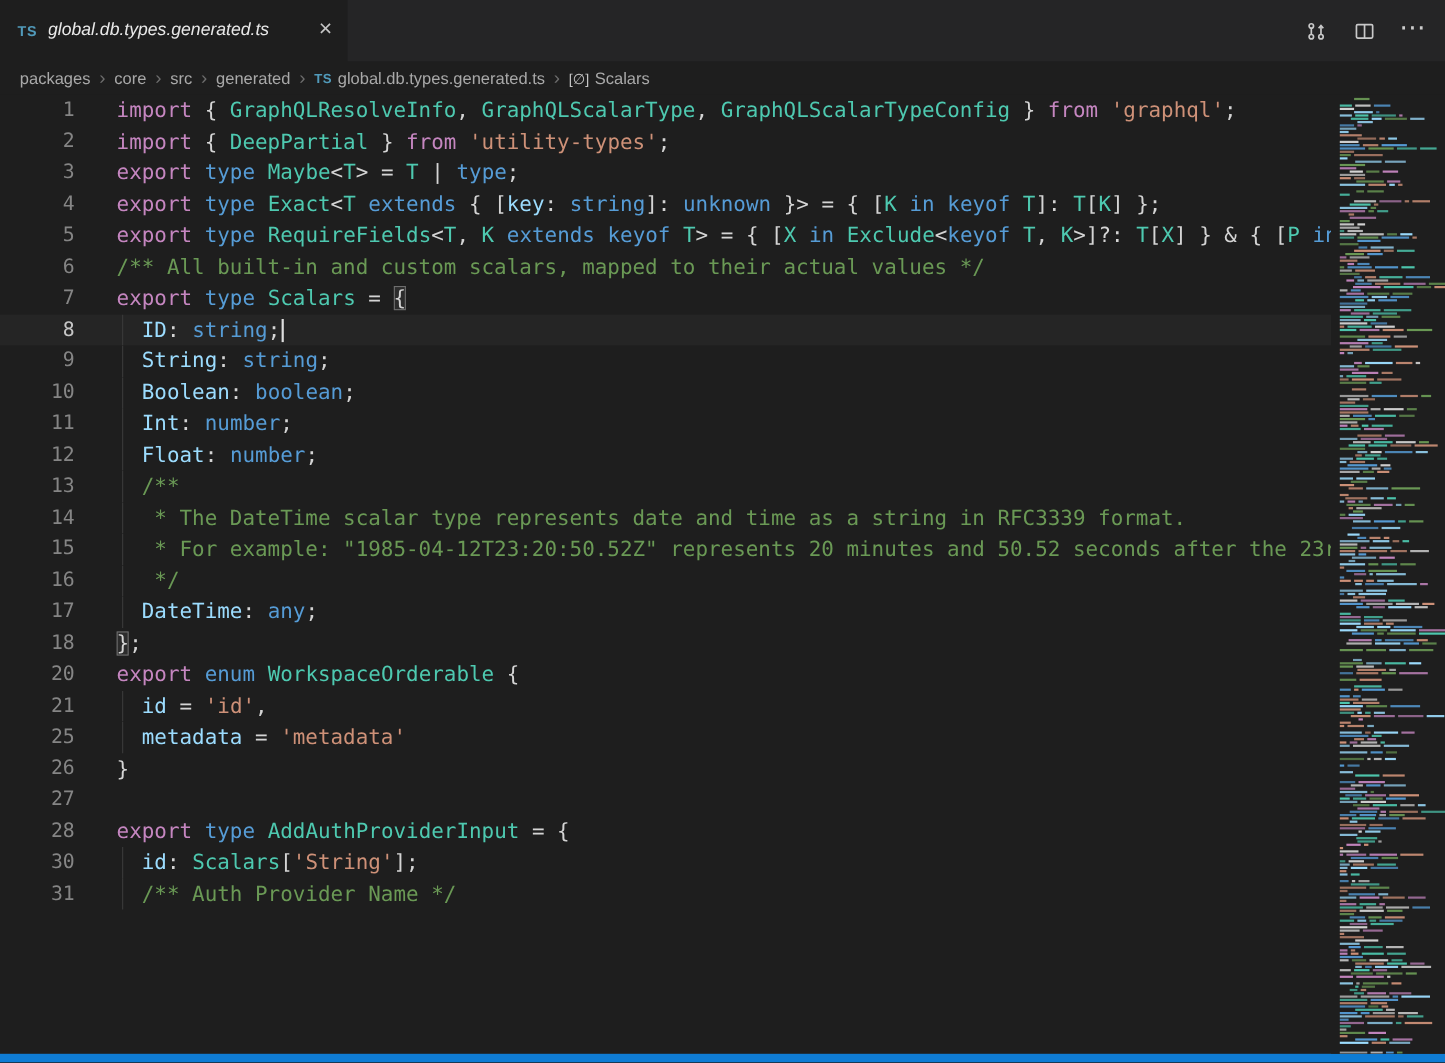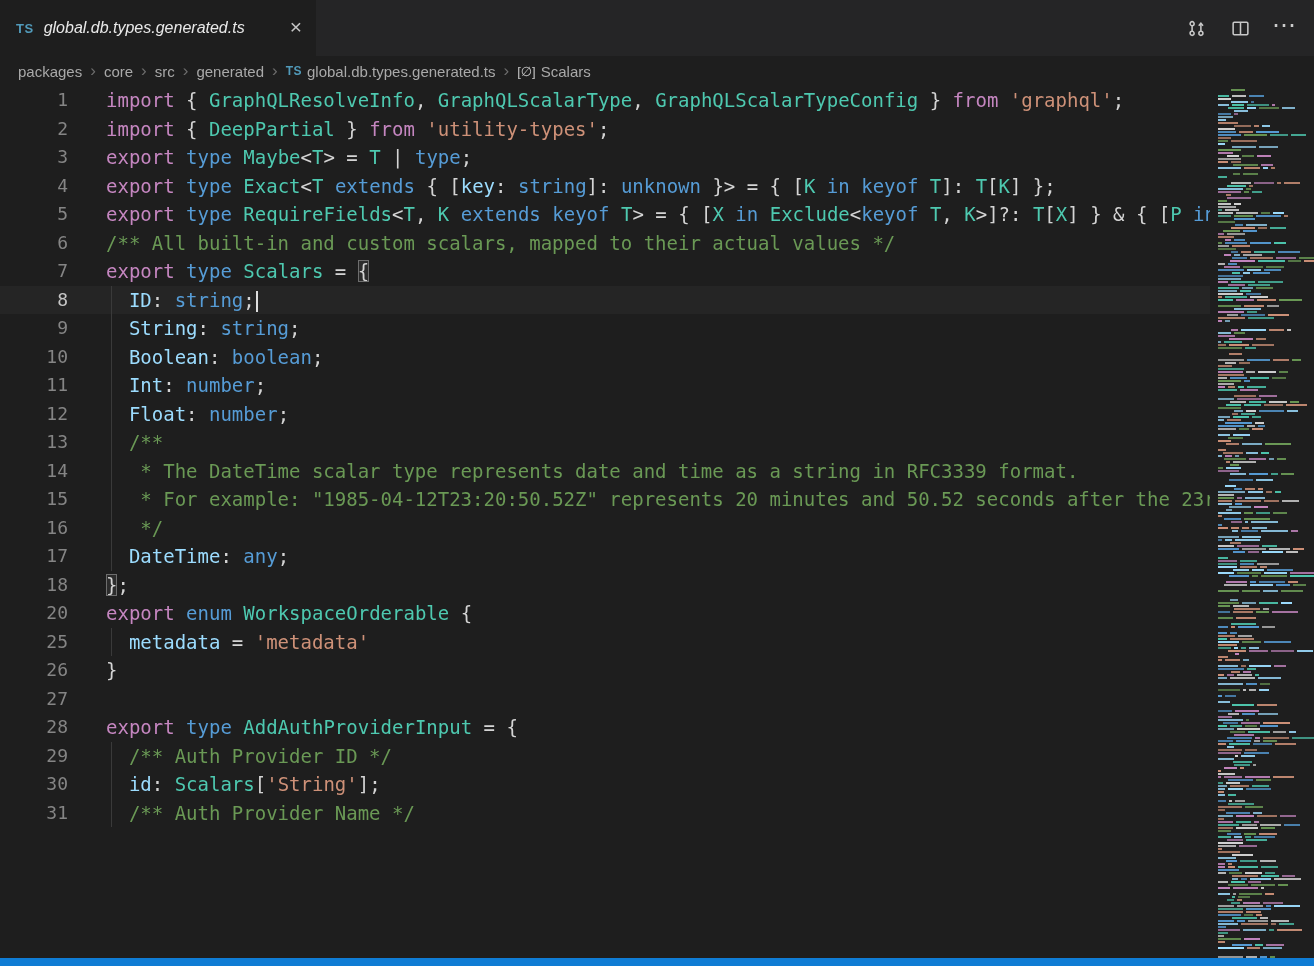--- a/index.html
+++ b/index.html
@@ -190,38 +190,38 @@
         </div>
         <div class="line">
           <div class="gutter">18</div>
           <div class="codeln"><span class="tok-p boxed">}</span><span class="tok-p">;</span></div>
         </div>
         <div class="line">
           <div class="gutter">20</div>
           <div class="codeln"><span class="tok-k">export</span><span class="tok-p"> </span><span class="tok-b">enum</span><span class="tok-p"> </span><span class="tok-t">WorkspaceOrderable</span><span class="tok-p"> {</span></div>
         </div>
         <div class="line">
+          <div class="gutter">21</div>
+          <div class="codeln"><span class="guide"></span><span class="tok-p">  </span><span class="tok-v">id</span><span class="tok-p"> = </span><span class="tok-s">'id'</span><span class="tok-p">,</span></div>
+        </div>
+        <div class="line">
           <div class="gutter">25</div>
           <div class="codeln"><span class="guide"></span><span class="tok-p">  </span><span class="tok-v">metadata</span><span class="tok-p"> = </span><span class="tok-s">'metadata'</span></div>
         </div>
         <div class="line">
           <div class="gutter">26</div>
           <div class="codeln"><span class="tok-p">}</span></div>
         </div>
         <div class="line">
           <div class="gutter">27</div>
           <div class="codeln"></div>
         </div>
         <div class="line">
           <div class="gutter">28</div>
           <div class="codeln"><span class="tok-k">export</span><span class="tok-p"> </span><span class="tok-b">type</span><span class="tok-p"> </span><span class="tok-t">AddAuthProviderInput</span><span class="tok-p"> = {</span></div>
-        </div>
-        <div class="line">
-          <div class="gutter">29</div>
-          <div class="codeln"><span class="guide"></span><span class="tok-p">  </span><span class="tok-c">/** Auth Provider ID */</span></div>
         </div>
         <div class="line">
           <div class="gutter">30</div>
           <div class="codeln"><span class="guide"></span><span class="tok-p">  </span><span class="tok-v">id</span><span class="tok-p">: </span><span class="tok-t">Scalars</span><span class="tok-p">[</span><span class="tok-s">'String'</span><span class="tok-p">];</span></div>
         </div>
         <div class="line">
           <div class="gutter">31</div>
           <div class="codeln"><span class="guide"></span><span class="tok-p">  </span><span class="tok-c">/** Auth Provider Name */</span></div>
         </div>
       </div>

